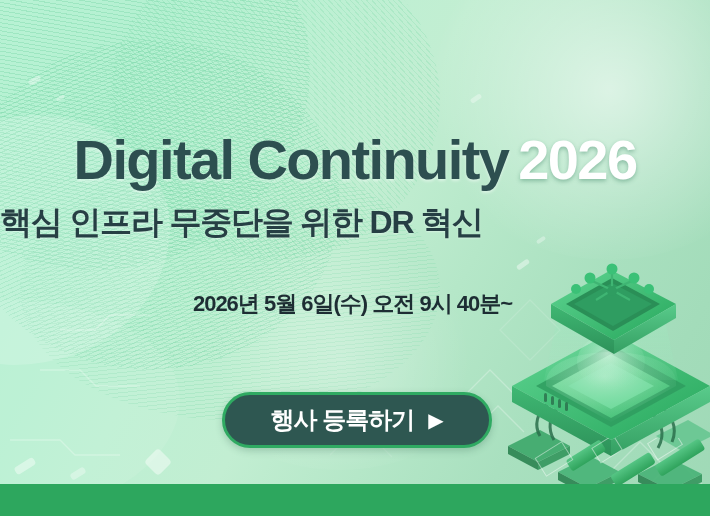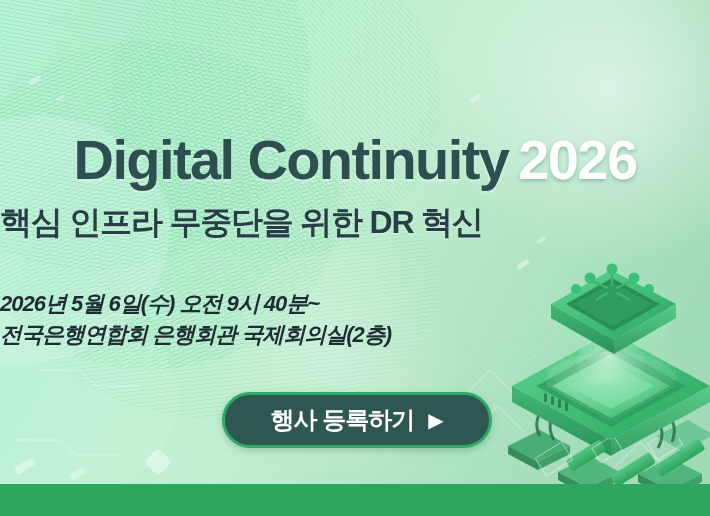--- a/index.html
+++ b/index.html
@@ -110,21 +110,21 @@
   .subhead{
     position:absolute;left:0;right:0;top:202px;
     text-align:left;
     font-size:32px;font-weight:700;color:#263f44;
     letter-spacing:-1.2px;line-height:40px;white-space:nowrap;
     text-shadow:0 1px 2px rgba(255,255,255,.4);
   }
 
   .meta{
     position:absolute;left:0;right:5px;top:288px;
-    color:#1d2d33;font-style:italic;
+    text-align:center;color:#1d2d33;
   }
   .meta div{
     font-size:22px;font-weight:700;line-height:31px;letter-spacing:-1px;
     white-space:nowrap;
   }
 
   
   .cta{
     position:absolute;left:222px;top:392px;
     width:270px;height:56px;
@@ -301,21 +301,20 @@
 
 
   <div class="headline">
     <span class="en">Digital Continuity</span><span class="yr">2026</span>
   </div>
 
   <div class="subhead">핵심 인프라 무중단을 위한 DR 혁신</div>
 
   <div class="meta">
     <div>2026년 5월 6일(수) 오전 9시 40분~</div>
-    <div>전국은행연합회 은행회관 국제회의실(2층)</div>
   </div>
 
   <div class="cta">
     <span class="cta-label">행사 등록하기</span>
     <span class="cta-arrow">▶</span>
   </div>
 
   <div class="bar-deco">
     <span style="right:4px;bottom:20px;width:52px;"></span>
     <span style="right:54px;bottom:8px;width:46px;"></span>

